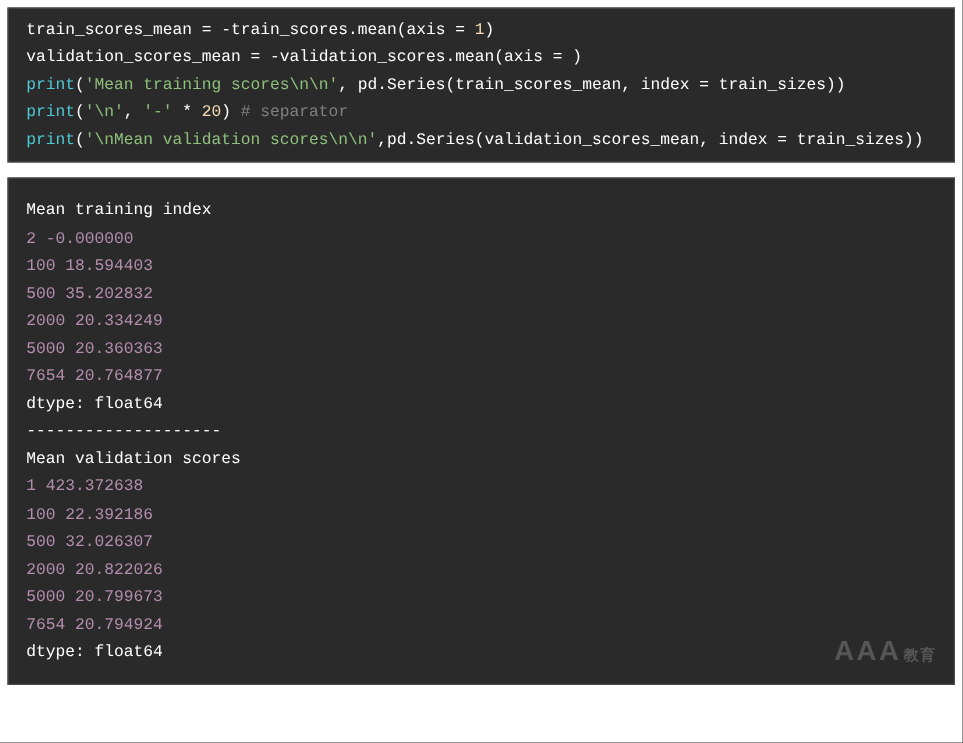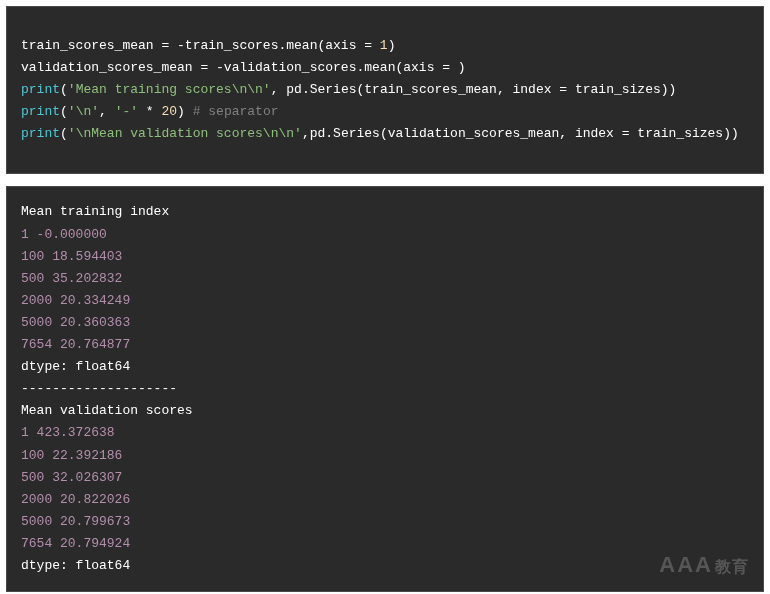--- a/index.html
+++ b/index.html
@@ -7,21 +7,21 @@
     background: #fff;
     font-family: Consolas, 'Courier New', monospace;
     font-size: 13px;
     line-height: 1.7;
     width: 770px;
     padding: 6px;
   }
   .code-block {
     background: #2a2a2a;
     border: 1px solid #4a4a4a;
-    padding: 28px 14px;
+    padding: 6px 14px;
     color: #fff;
     margin-bottom: 12px;
     white-space: pre;
     overflow-x: auto;
   }
   .output-block {
     background: #2a2a2a;
     border: 1px solid #4a4a4a;
     padding: 14px 14px;
     color: #fff;
@@ -37,36 +37,36 @@
     position: absolute;
     right: 14px;
     bottom: 8px;
     color: rgba(200,200,200,0.28);
     font-family: Arial, sans-serif;
     font-size: 22px;
     font-weight: bold;
     letter-spacing: 2px;
   }
   .watermark .sub {
-    font-size: 16px;
+    font-size: 12px;
     letter-spacing: 1px;
     margin-left: 2px;
   }
 </style>
 </head>
 <body>
 
 <div class="code-block"><span><span>train_scores_mean = -train_scores.mean(axis = </span><span class="num-wheat">1</span><span>)</span></span>
 <span>validation_scores_mean = -validation_scores.mean(axis = )</span>
 <span><span class="kw-cyan">print</span><span>(</span><span class="str-green">'Mean training scores\n\n'</span><span>, pd.Series(train_scores_mean, index = train_sizes))</span></span>
 <span><span class="kw-cyan">print</span><span>(</span><span class="str-green">'\n'</span><span>, </span><span class="str-green">'-'</span><span> * </span><span class="num-wheat">20</span><span>) </span><span class="comment-grey"># separator</span></span>
 <span><span class="kw-cyan">print</span><span>(</span><span class="str-green">'\nMean validation scores\n\n'</span><span>,pd.Series(validation_scores_mean, index = train_sizes))</span></span></div>
 
 <div class="output-block"><span>Mean training index</span>
-<span class="val-purple">1 -0.000000</span>
+<span class="val-purple">2 -0.000000</span>
 <span class="val-purple">100 18.594403</span>
 <span class="val-purple">500 35.202832</span>
 <span class="val-purple">2000 20.334249</span>
 <span class="val-purple">5000 20.360363</span>
 <span class="val-purple">7654 20.764877</span>
 <span>dtype: float64</span>
 <span>--------------------</span>
 <span>Mean validation scores</span>
 <span class="val-purple">1 423.372638</span>
 <span class="val-purple">100 22.392186</span>

